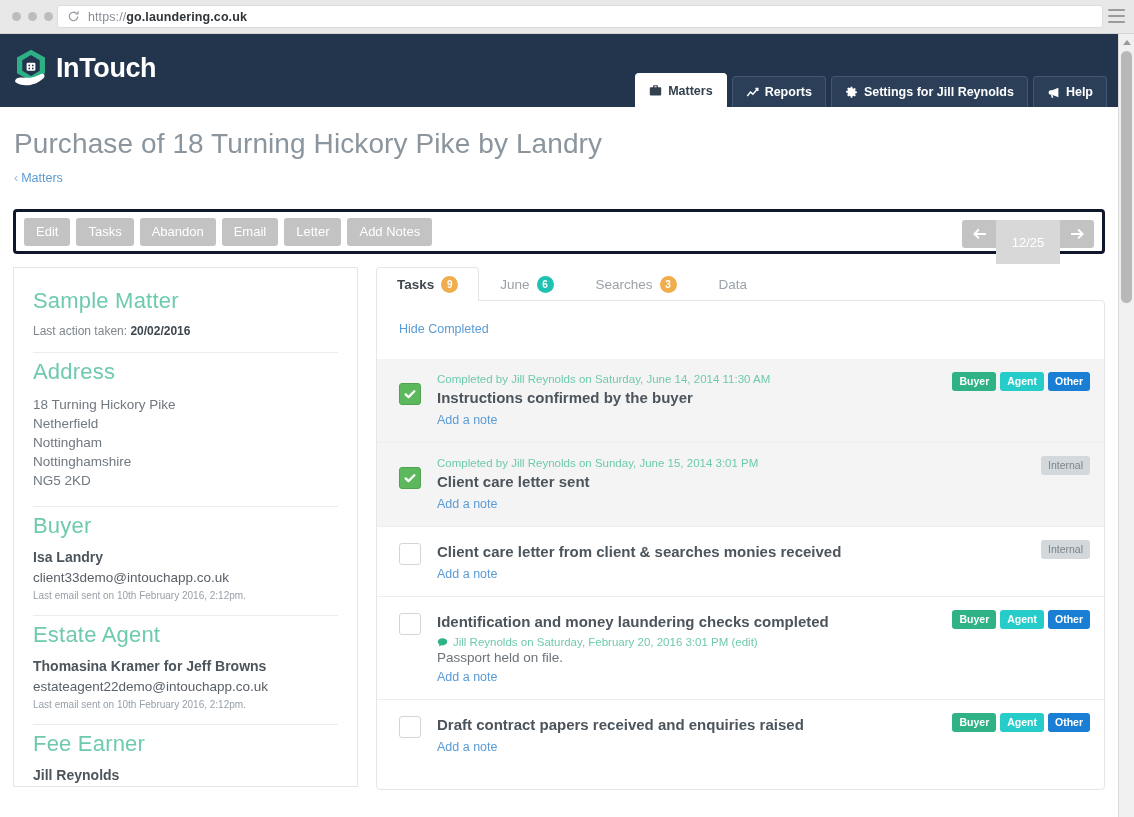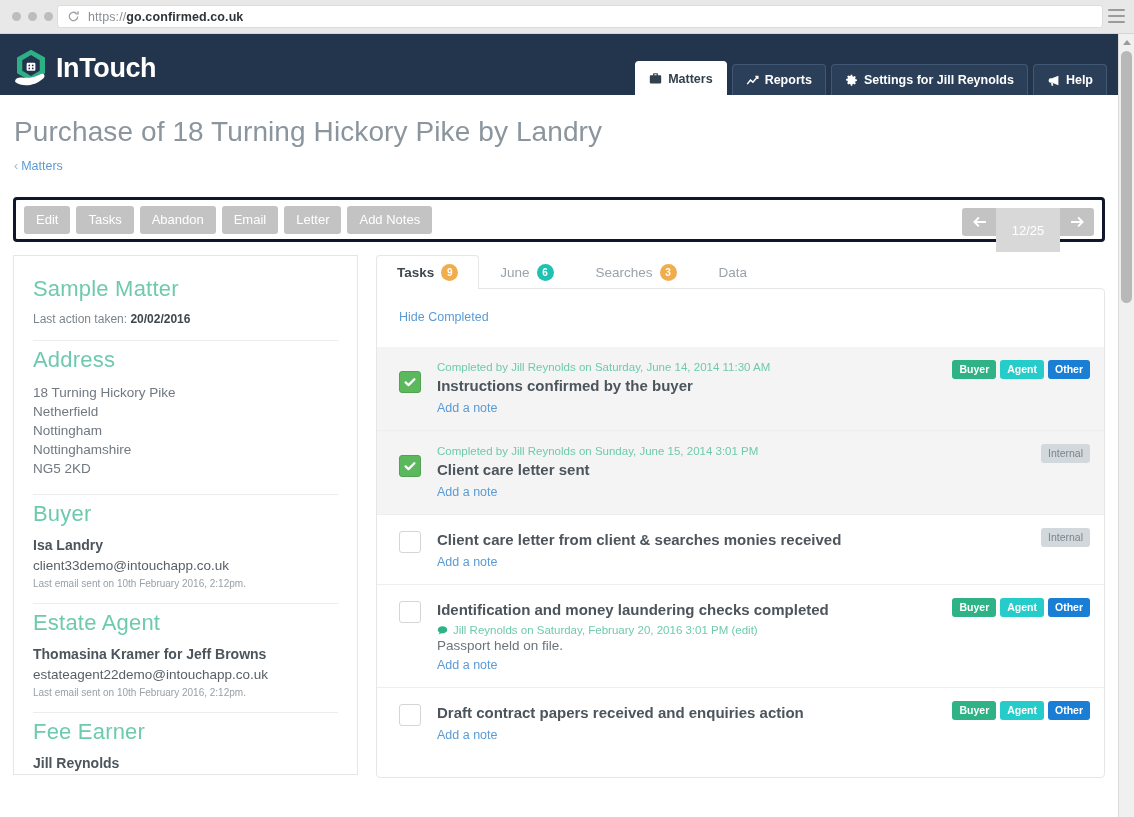--- a/index.html
+++ b/index.html
@@ -57,21 +57,21 @@
     border-right: 4px solid transparent; border-bottom: 5px solid #9a9a9a;
   }
   .sb-thumb {
     position: absolute; top: 17px; left: 2px;
     width: 11px; height: 252px;
     background: #b8b8b8; border-radius: 6px;
   }
 
   
   .app-header {
-    position: relative; width: 1118px; height: 61px;
+    position: relative; width: 1118px; height: 73px;
     background: #23354c;
   }
   .logo-wrap { position: absolute; left: 10px; top: 13px; display: flex; align-items: center; }
   .logo-mark { width: 42px; height: 42px; }
   .logo-text { margin-left: 4px; font-size: 27px; font-weight: 700; color: #ffffff; letter-spacing: -0.4px; }
 
   .topnav { position: absolute; right: 11px; bottom: 0; display: flex; align-items: flex-end; gap: 5px; }
   .navitem {
     height: 31px; padding: 0 13px; display: flex; align-items: center; gap: 6px;
     font-size: 12.5px; font-weight: 700; color: #ffffff;
@@ -194,21 +194,21 @@
   <div class="win-dots">
     <div class="win-dot"></div>
     <div class="win-dot"></div>
     <div class="win-dot"></div>
   </div>
   <div class="urlbar">
     <svg class="reload-icon" viewBox="0 0 16 16" fill="none" stroke="#9aa0a6" stroke-width="1.6">
       <path d="M13.2 8A5.2 5.2 0 1 1 11.6 4.2"></path>
         <path d="M13.6 1.6v3.1h-3.1"></path>
     </svg>
-    <div class="url-text"><span>https://</span><b>go.confirmed.co.uk</b></div>
+    <div class="url-text"><span>https://</span><b>go.laundering.co.uk</b></div>
   </div>
   <div class="hamburger">
       <i></i>
       <i></i>
       <i></i>
     </div>
 </div>
 
 <div class="scrollbar">
   <div class="sb-arrow">
@@ -430,21 +430,21 @@
             <div class="tags">
               <span class="tag" style="background:#2fb286">Buyer</span>
               <span class="tag" style="background:#26ccc9">Agent</span>
               <span class="tag" style="background:#1a7fd4">Other</span>
             </div>
           </div>
 
           <div class="task-row">
             <div class="chk" style="margin-top:2px"></div>
             <div class="task-body">
-              <div class="task-title">Draft contract papers received and enquiries action</div>
+              <div class="task-title">Draft contract papers received and enquiries raised</div>
               <a class="add-note">Add a note</a>
             </div>
             <div class="tags">
               <span class="tag" style="background:#2fb286">Buyer</span>
               <span class="tag" style="background:#26ccc9">Agent</span>
               <span class="tag" style="background:#1a7fd4">Other</span>
             </div>
           </div>
 
         </div>

